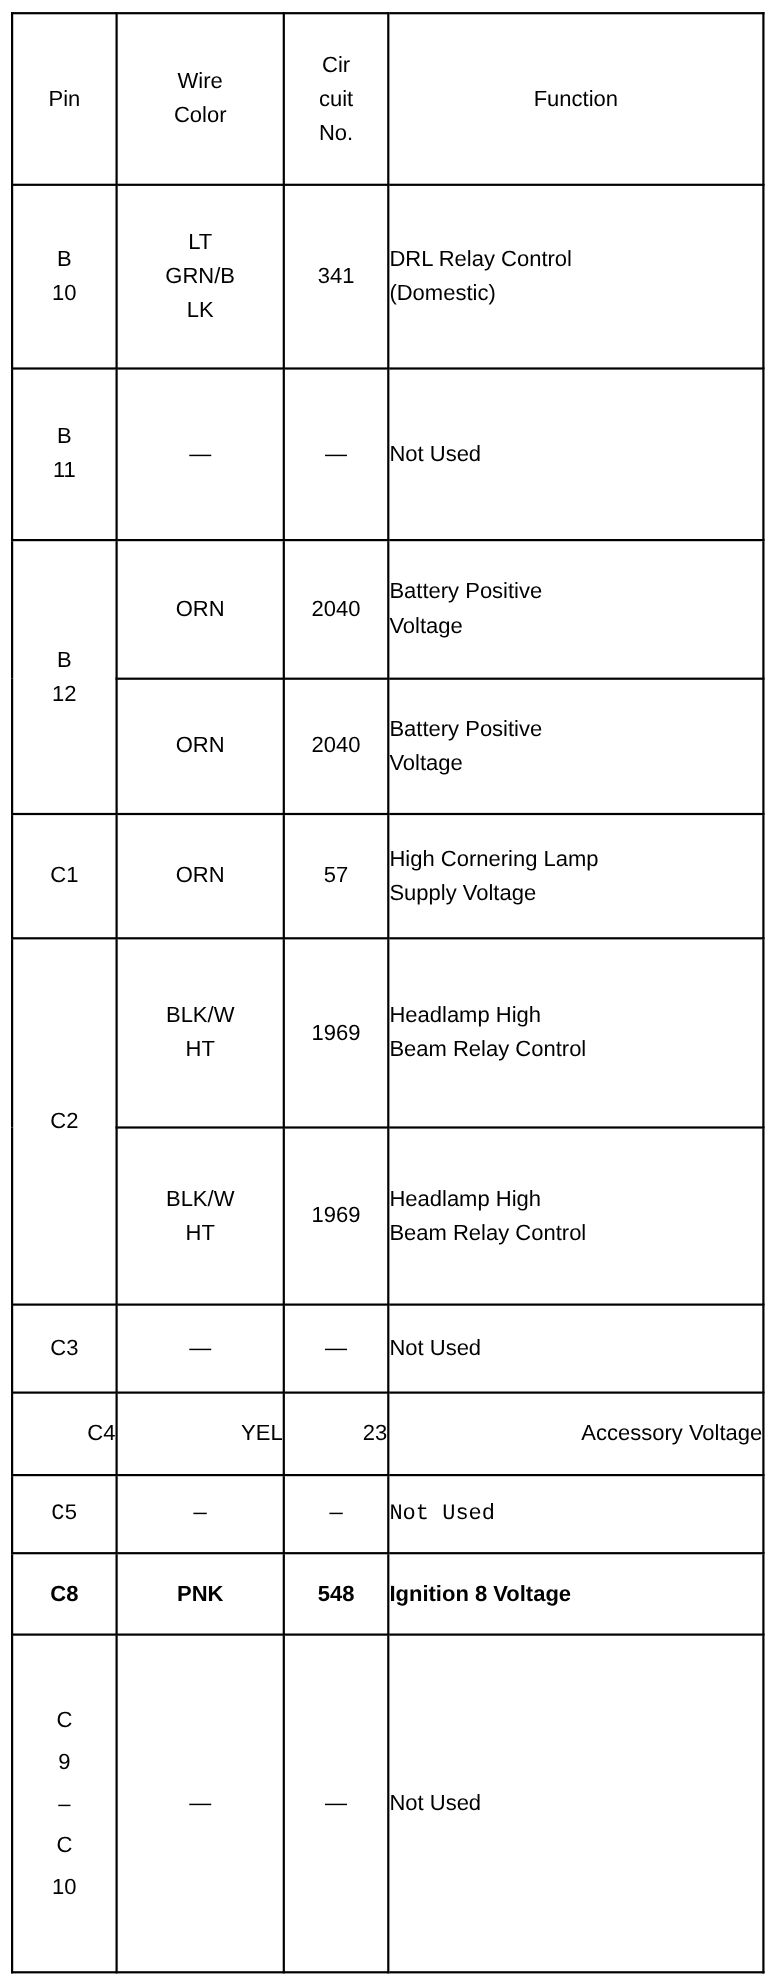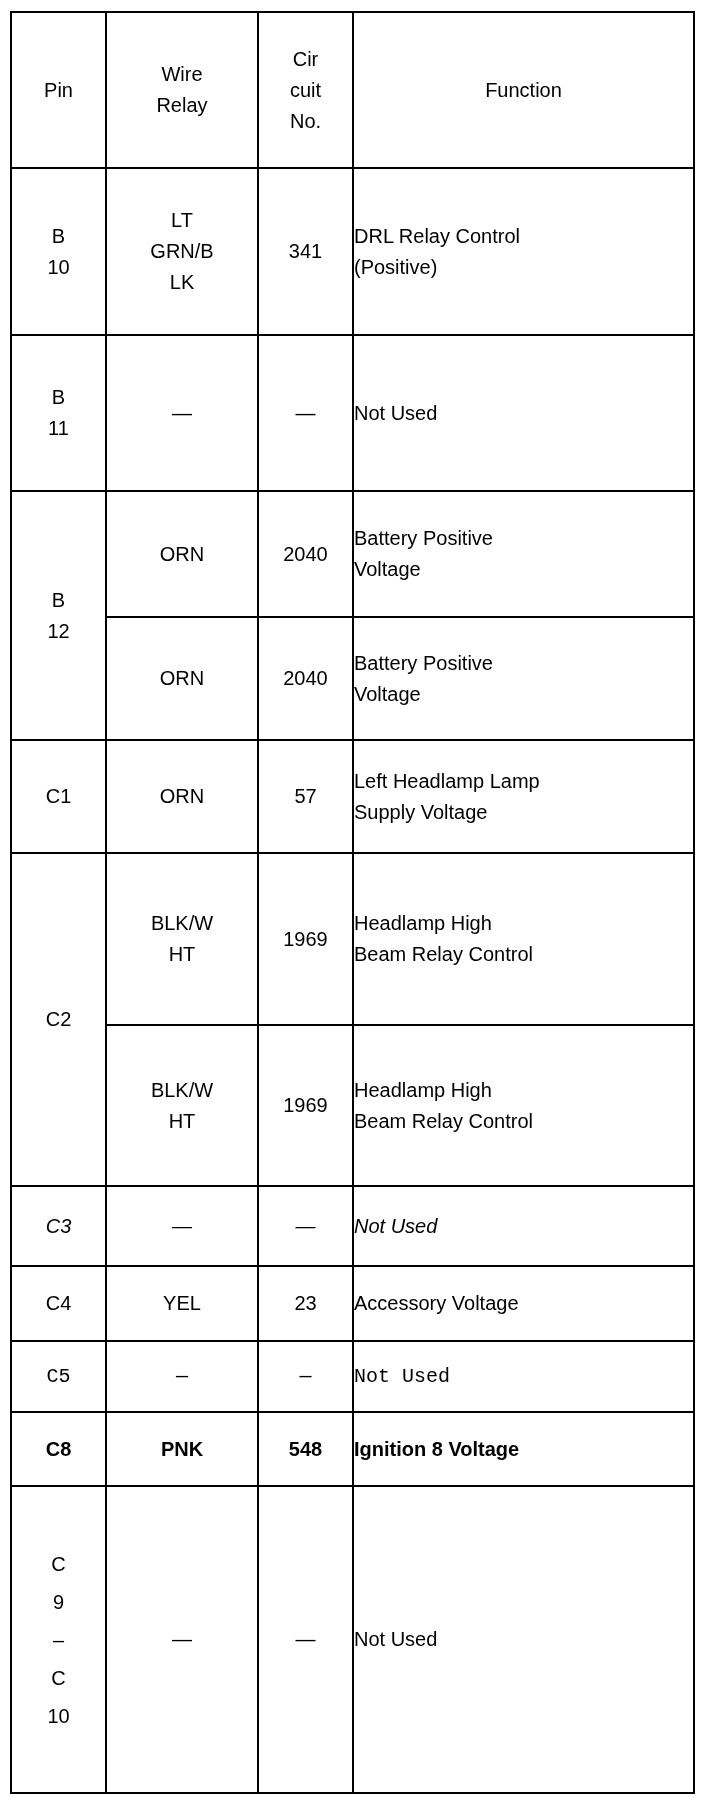--- a/index.html
+++ b/index.html
@@ -82,22 +82,22 @@
   .line { display: block; }
 
   
   tr.r-b10  td { height: 165px; }
   tr.r-b11  td { height: 154px; }
   tr.r-b12a td { height: 124px; }
   tr.r-b12b td { height: 121px; }
   tr.r-c1   td { height: 111px; }
   tr.r-c2a  td { height: 170px; }
   tr.r-c2b  td { height: 159px; }
-  tr.r-c3   td { height: 78px; font-style: italic; }
-  tr.r-c4   td { height: 73px; }
+  tr.r-c3   td { height: 78px; }
+  tr.r-c4   td { height: 73px; text-align: right; }
   tr.r-c5   td { height: 69px; font-family: Liberation Mono, monospace; }
   tr.r-c8   td { height: 72px; font-weight: bold; }
   tr.r-c9   td { height: 305px; }
 
   td.dash { font-size: 20px; }
   td.tall-pin .line { line-height: 1.9; }
 </style>
 </head>
 <body>
 
@@ -111,21 +111,21 @@
         <col class="c-func">
     </colgroup>
 
     <thead>
       <tr>
         <th>
           <span class="stack">Pin</span>
         </th>
         <th>
           <span class="stack">Wire</span>
-          <span class="stack">Relay</span>
+          <span class="stack">Color</span>
         </th>
         <th>
           <span class="stack">Cir</span>
           <span class="stack">cuit</span>
           <span class="stack">No.</span>
         </th>
         <th>
           <span class="stack">Function</span>
         </th>
       </tr>
@@ -139,21 +139,21 @@
           <span class="line">10</span>
         </td>
         <td class="wire-cell">
           <span class="line">LT</span>
           <span class="line">GRN/B</span>
           <span class="line">LK</span>
         </td>
         <td class="circ-cell">341</td>
         <td class="func-cell func-top">
           <span class="line">DRL Relay Control</span>
-          <span class="line">(Positive)</span>
+          <span class="line">(Domestic)</span>
         </td>
       </tr>
 
       <tr class="r-b11">
         <td class="pin-cell">
           <span class="line">B</span>
           <span class="line">11</span>
         </td>
         <td class="wire-cell dash">—</td>
         <td class="circ-cell dash">—</td>
@@ -183,21 +183,21 @@
         </td>
       </tr>
 
       <tr class="r-c1">
         <td class="pin-cell">
           <span class="line">C1</span>
         </td>
         <td class="wire-cell">ORN</td>
         <td class="circ-cell">57</td>
         <td class="func-cell">
-          <span class="line">Left Headlamp Lamp</span>
+          <span class="line">High Cornering Lamp</span>
           <span class="line">Supply Voltage</span>
         </td>
       </tr>
 
       <tr class="r-c2a">
         <td class="pin-cell" rowspan="2">
           <span class="line">C2</span>
         </td>
         <td class="wire-cell">
           <span class="line">BLK/W</span>

